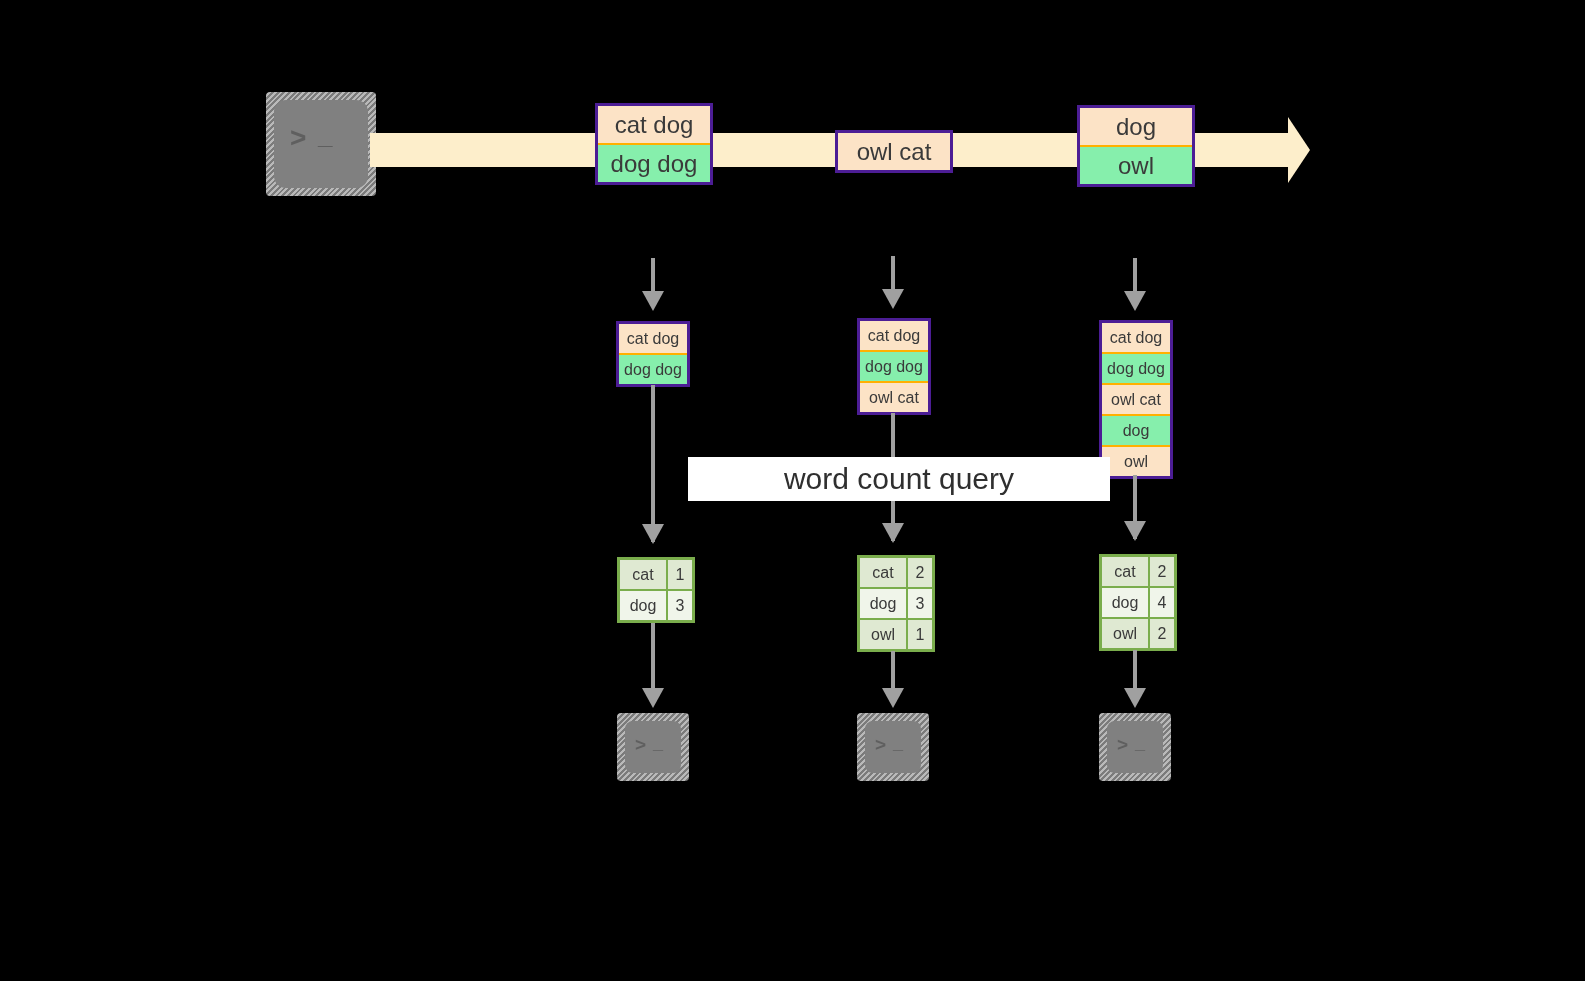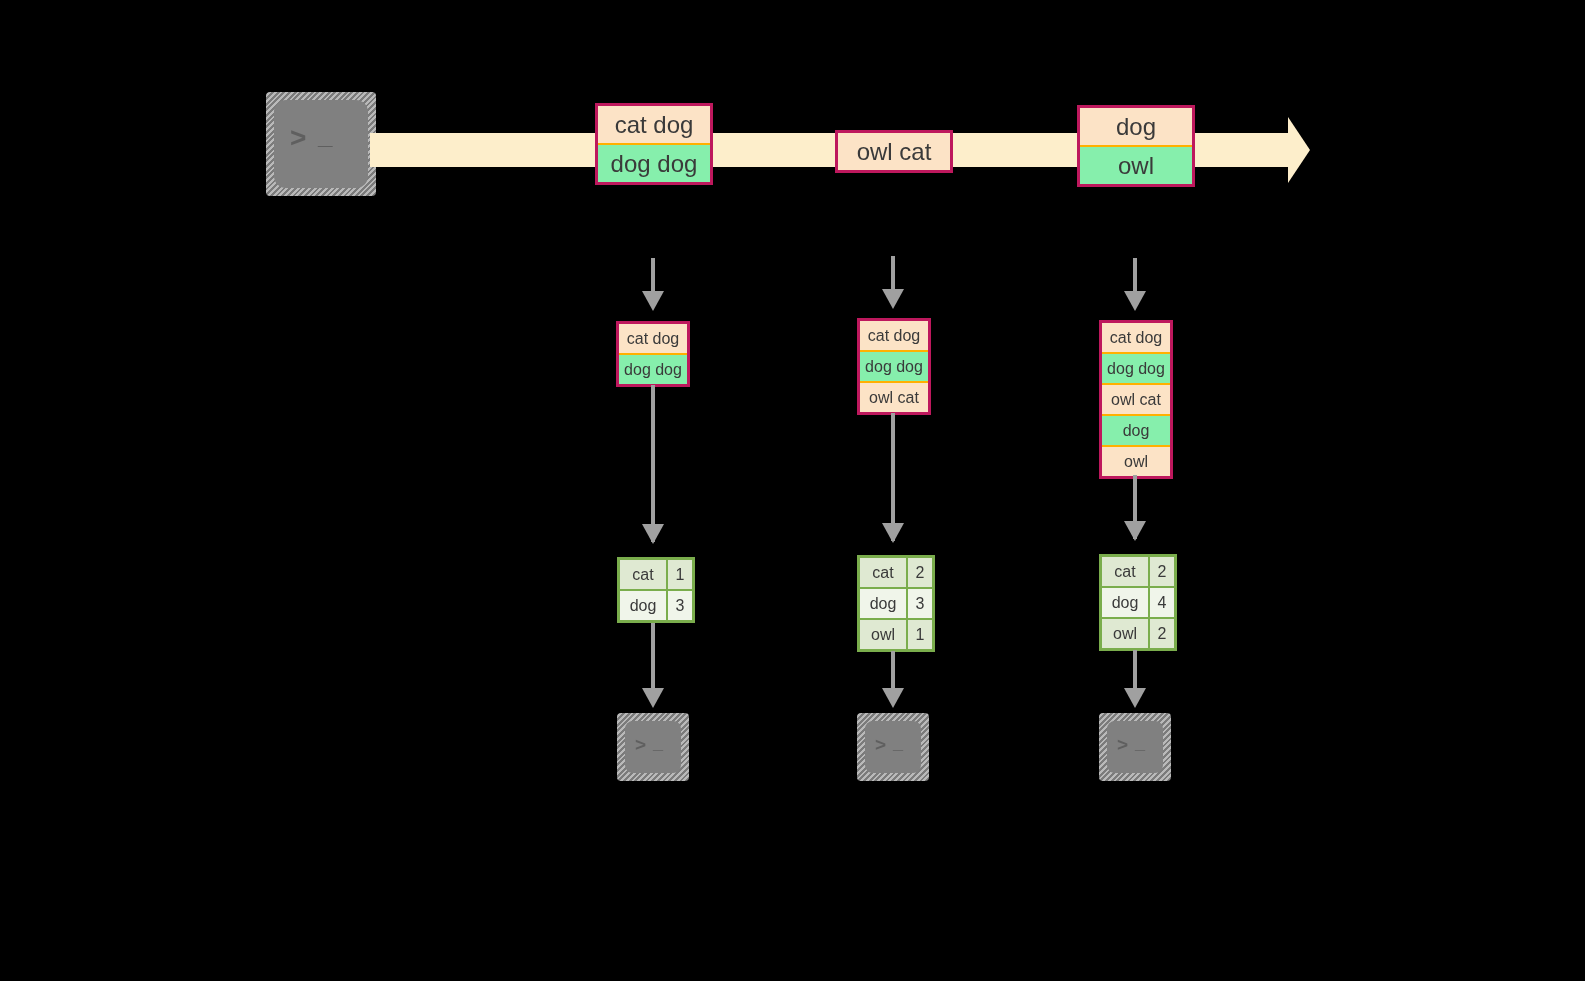--- a/index.html
+++ b/index.html
@@ -55,21 +55,21 @@
   .stream-head {
     position: absolute;
     width: 0;
     height: 0;
   }
 
   
   .rec-stack {
     position: absolute;
     box-sizing: border-box;
-    border: 3px solid #be185d;
+    border: 3px solid #4c1d95;
     background: #ffb000;
     display: flex;
     flex-direction: column;
     gap: 2px;
   }
   .rec-row {
     box-sizing: border-box;
     display: flex;
     align-items: center;
     justify-content: center;
@@ -280,14 +280,17 @@
   <div class="conn" style="left:1133px; top:650px; height:38px;"></div>
   <div class="conn-head" style="left:1124px; top:688px;"></div>
 
   <div class="terminal" style="left:1099px; top:713px; width:72px; height:68px;">
     <div class="terminal-inner" style="border-radius:8px;">
       <span class="term-prompt" style="left:10px; top:14px; font-size:19px;">&gt;</span>
       <span class="term-prompt" style="left:28px; top:13px; font-size:18px;">_</span>
     </div>
   </div>
 
+  <div class="query-label" style="left:688px; top:457px; width:422px; height:44px;">
+    <span>word count query</span>
+  </div>
 
 </div>
 
 </body></html>

